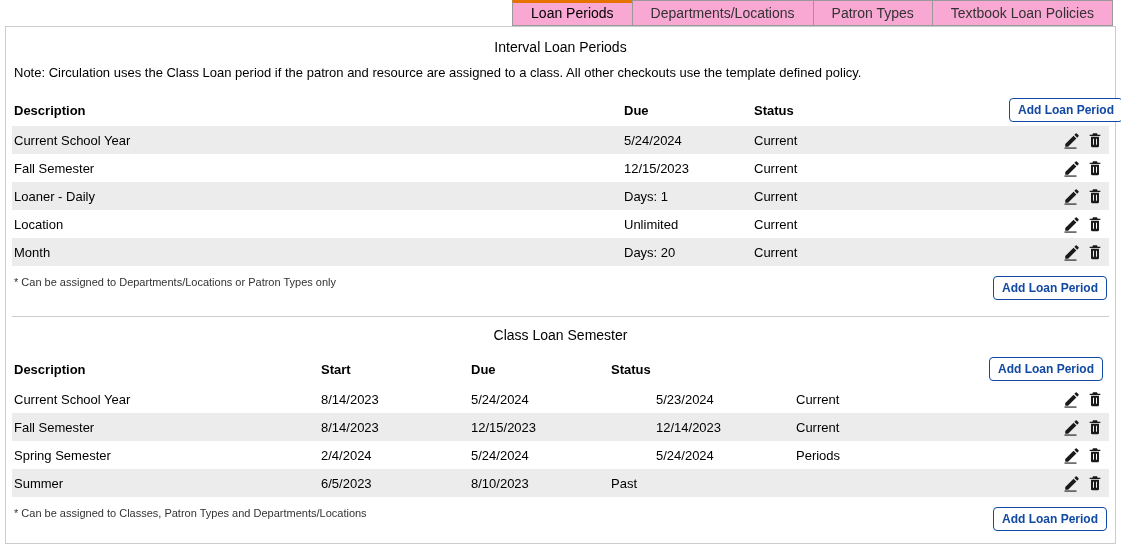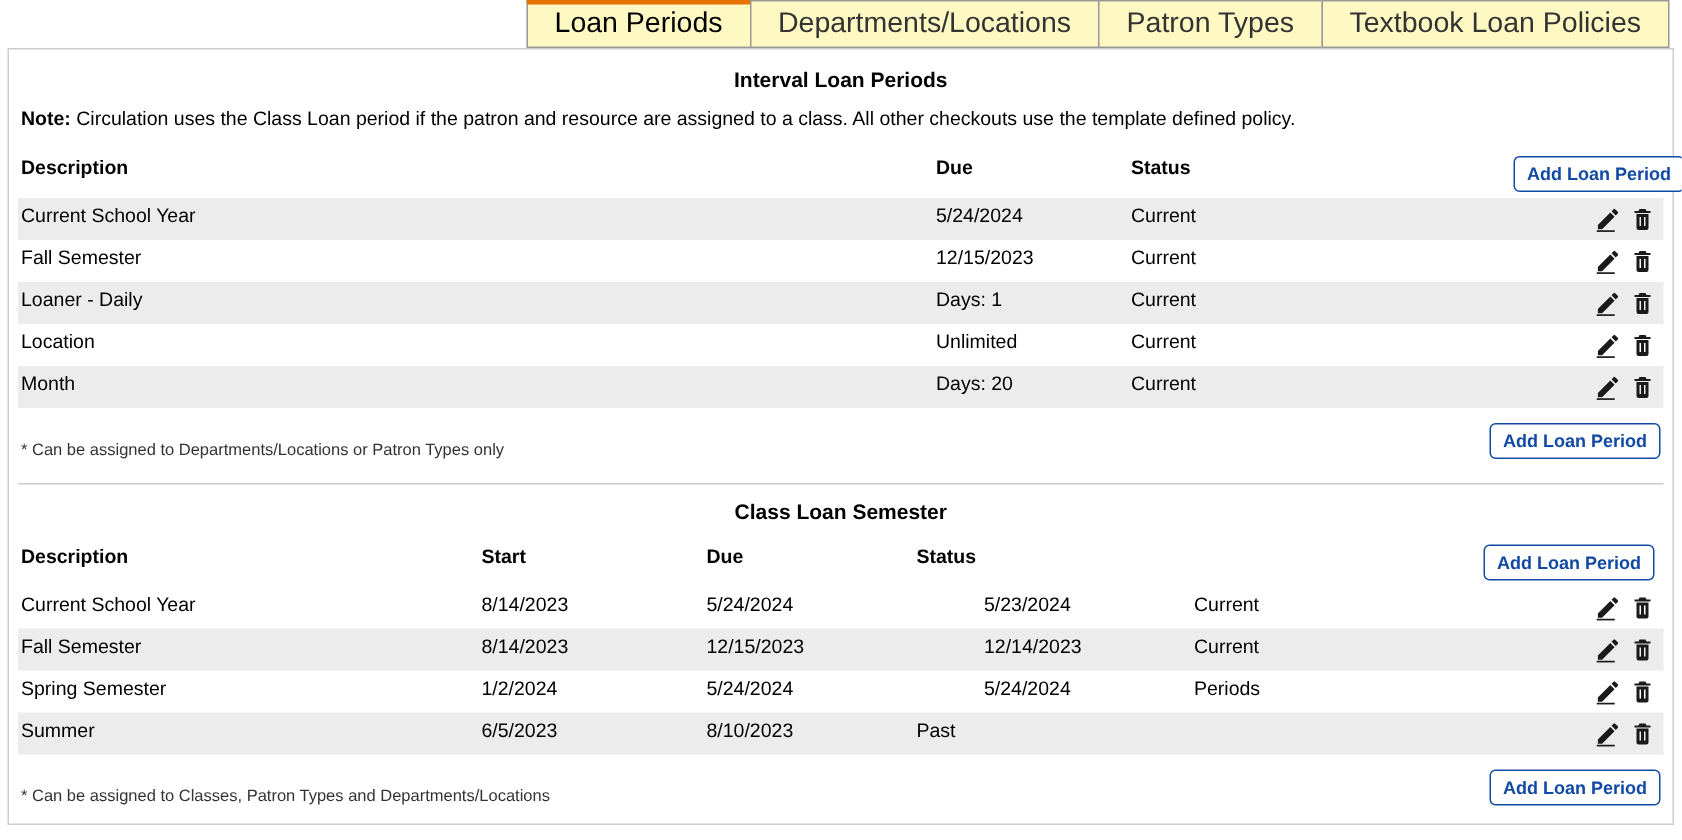--- a/index.html
+++ b/index.html
@@ -16,52 +16,53 @@
     }
     .tabs {
       display: flex;
       justify-content: flex-end;
       gap: 0;
       padding-right: 8px;
     }
     .tab {
       border: 1px solid #999;
       padding: 4px 18px;
-      font-size: 19px;
-      background: #fef9c3;
+      font-size: 14px;
+      background: #f9a8d4;
       cursor: pointer;
       color: #333;
       margin-left: -1px;
     }
     .tab.active {
       border-top: 3px solid #e67300;
       padding-top: 2px;
       color: #000;
       font-weight: normal;
     }
     .content-box {
       border: 1px solid #ccc;
       margin: 0 5px 5px 5px;
       padding: 8px 6px 10px 6px;
     }
     .section-title {
       text-align: center;
-      font-weight: bold;
+      font-weight: normal;
       font-size: 14px;
       padding: 4px 0 10px 0;
     }
     .note {
       font-size: 13px;
       padding: 0 0 14px 2px;
     }
     .note b {
-      font-weight: bold;
+      font-weight: normal;
     }
     .header-row, .data-row {
       display: flex;
+      align-items: center;
       padding: 4px 2px;
       min-height: 28px;
     }
     .header-row {
       font-weight: bold;
       font-size: 13px;
     }
     .data-row.alt {
       background: #ececec;
     }
@@ -102,21 +103,21 @@
     }
     .icon-btn {
       cursor: pointer;
       display: inline-flex;
       align-items: center;
       justify-content: center;
     }
     .footer-row {
       display: flex;
       justify-content: space-between;
-      align-items: flex-end;
+      align-items: flex-start;
       padding: 10px 2px 2px 2px;
     }
     .footnote {
       font-size: 11px;
       color: #333;
     }
     .divider {
       height: 1px;
       background: #ccc;
       margin: 14px 0 6px 0;
@@ -298,21 +299,21 @@
           </span>
           <span class="icon-btn">
             <svg width="16" height="18" viewBox="0 0 24 24">
               <path fill="#1a1a1a" d="M6 7h12v14a2 2 0 0 1-2 2H8a2 2 0 0 1-2-2V7zm3 3v9h1.5v-9H9zm4.5 0v9H15v-9h-1.5zM9 2h6l1 2h4v2H4V4h4l1-2z"></path>
             </svg>
           </span>
         </div>
       </div>
       <div class="data-row">
         <div class="col-desc2">Spring Semester</div>
-        <div class="col-start">1/2/2024</div>
+        <div class="col-start">2/4/2024</div>
         <div class="col-end">5/24/2024</div>
         <div class="col-due2">5/24/2024</div>
         <div class="col-status2">Periods</div>
         <div class="col-actions2">
           <span class="icon-btn">
             <svg width="18" height="18" viewBox="0 0 24 24">
               <path fill="#1a1a1a" d="M3 17.25V21h3.75L17.81 9.94l-3.75-3.75L3 17.25zM20.71 7.04a1 1 0 0 0 0-1.41l-2.34-2.34a1 1 0 0 0-1.41 0l-1.83 1.83 3.75 3.75 1.83-1.83z"></path>
               <rect x="2" y="22" width="16" height="1.5" fill="#1a1a1a"></rect>
             </svg>
           </span>

